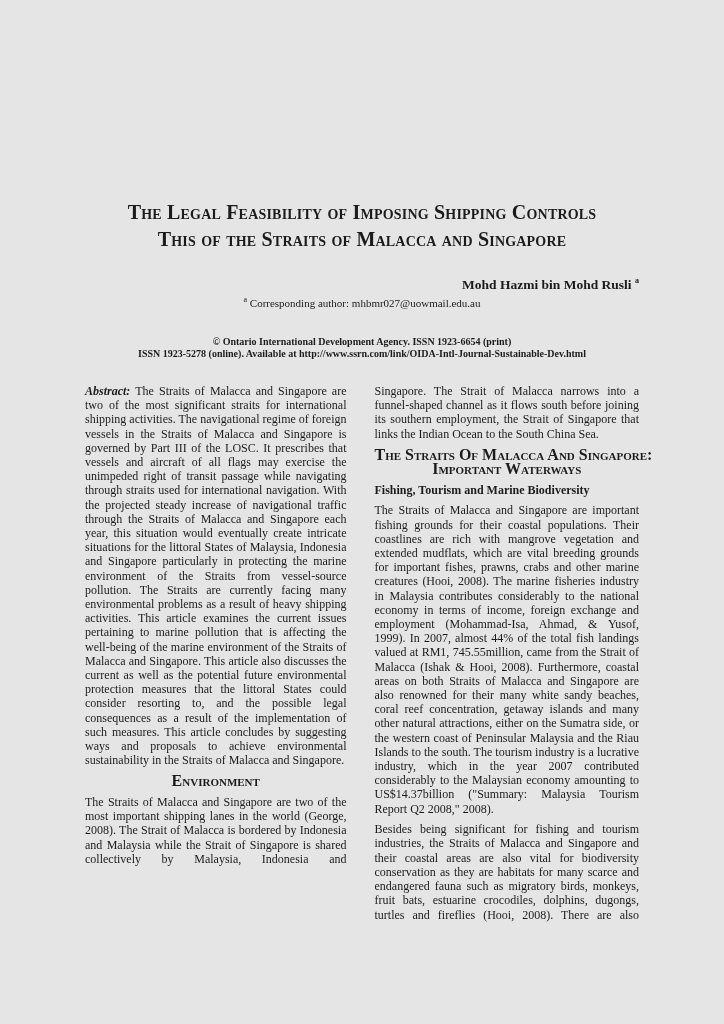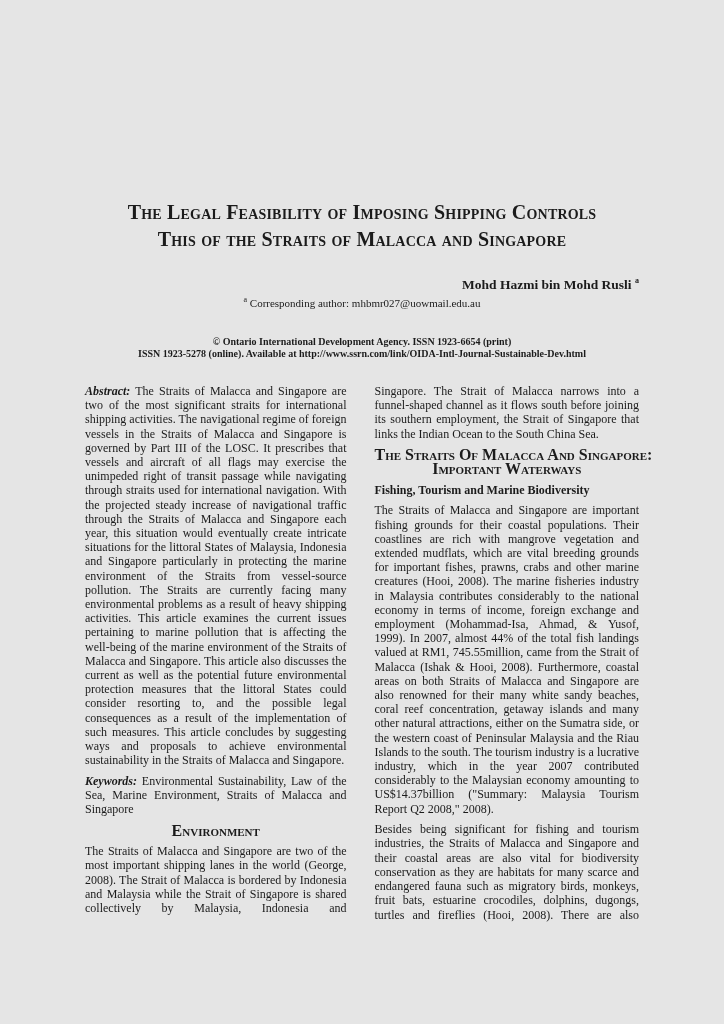--- a/index.html
+++ b/index.html
@@ -115,21 +115,20 @@
       <div>© Ontario International Development Agency. ISSN 1923-6654 (print)</div>
       <div>ISSN 1923-5278 (online). Available at http://www.ssrn.com/link/OIDA-Intl-Journal-Sustainable-Dev.html</div>
     </div>
   </div>
 
   <div class="columns">
 
     <div class="col">
       <p><span class="run-label">Abstract:</span> <span>The Straits of Malacca and Singapore are two of the most significant straits for international shipping activities. The navigational regime of foreign vessels in the Straits of Malacca and Singapore is governed by Part III of the LOSC. It prescribes that vessels and aircraft of all flags may exercise the unimpeded right of transit passage while navigating through straits used for international navigation. With the projected steady increase of navigational traffic through the Straits of Malacca and Singapore each year, this situation would eventually create intricate situations for the littoral States of Malaysia, Indonesia and Singapore particularly in protecting the marine environment of the Straits from vessel-source pollution. The Straits are currently facing many environmental problems as a result of heavy shipping activities. This article examines the current issues pertaining to marine pollution that is affecting the well-being of the marine environment of the Straits of Malacca and Singapore. This article also discusses the current as well as the potential future environmental protection measures that the littoral States could consider resorting to, and the possible legal consequences as a result of the implementation of such measures. This article concludes by suggesting ways and proposals to achieve environmental sustainability in the Straits of Malacca and Singapore.</span></p>
 
-      <p><span class="run-label">Keywords:</span> <span>Environmental Sustainability, Law of the Sea, Marine Environment, Straits of Malacca and Singapore</span></p>
 
       <div class="section-heading">Environment</div>
 
       <p class="continues">The Straits of Malacca and Singapore are two of the most important shipping lanes in the world (George, 2008). The Strait of Malacca is bordered by Indonesia and Malaysia while the Strait of Singapore is shared collectively by Malaysia, Indonesia and</p>
     </div>
 
     <div class="col">
       <p>Singapore. The Strait of Malacca narrows into a funnel-shaped channel as it flows south before joining its southern employment, the Strait of Singapore that links the Indian Ocean to the South China Sea.</p>
 
       <div class="section-heading">

